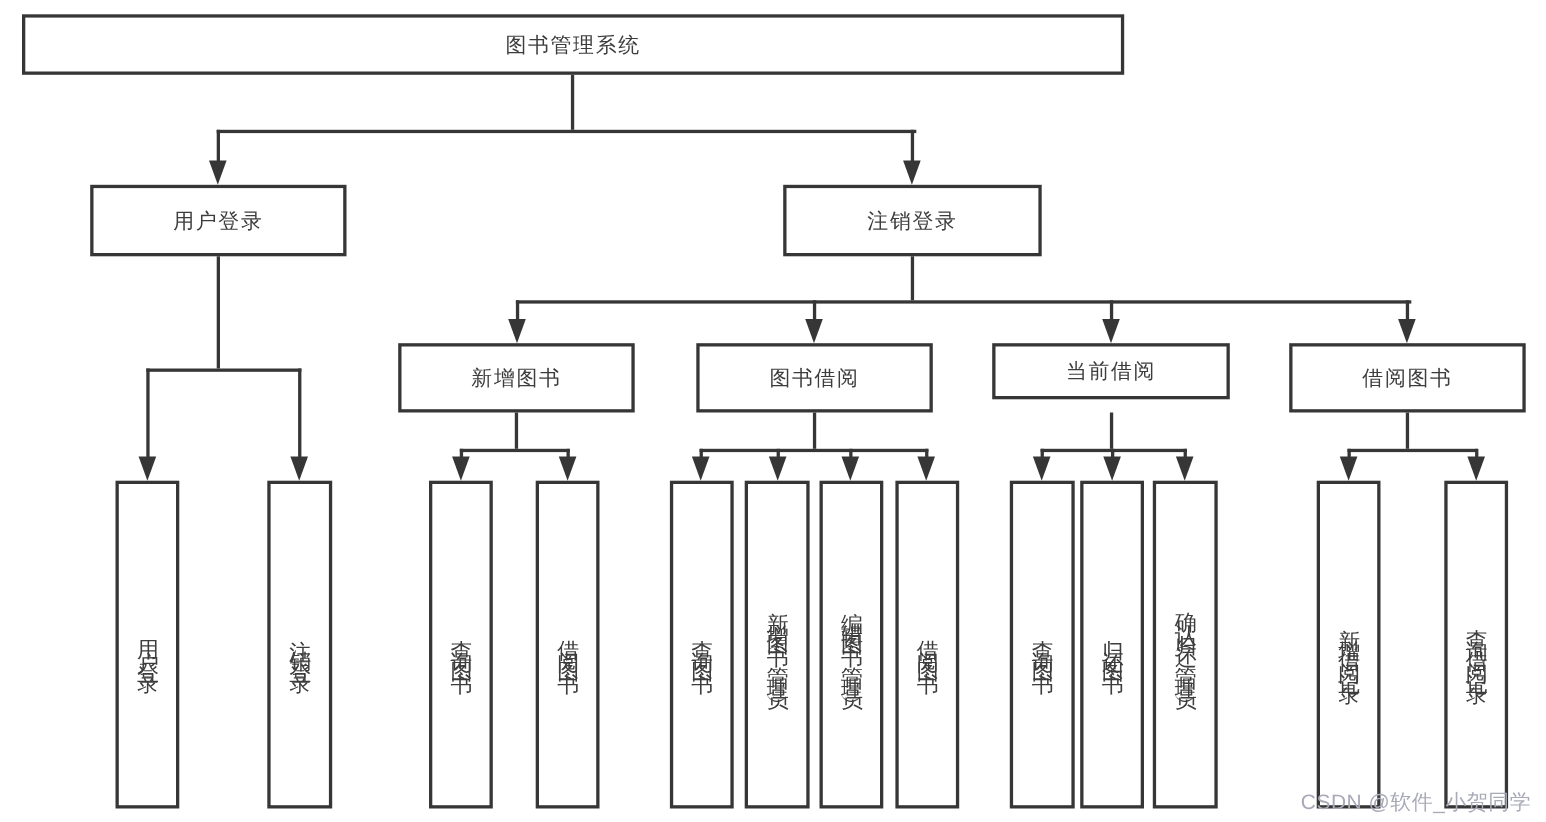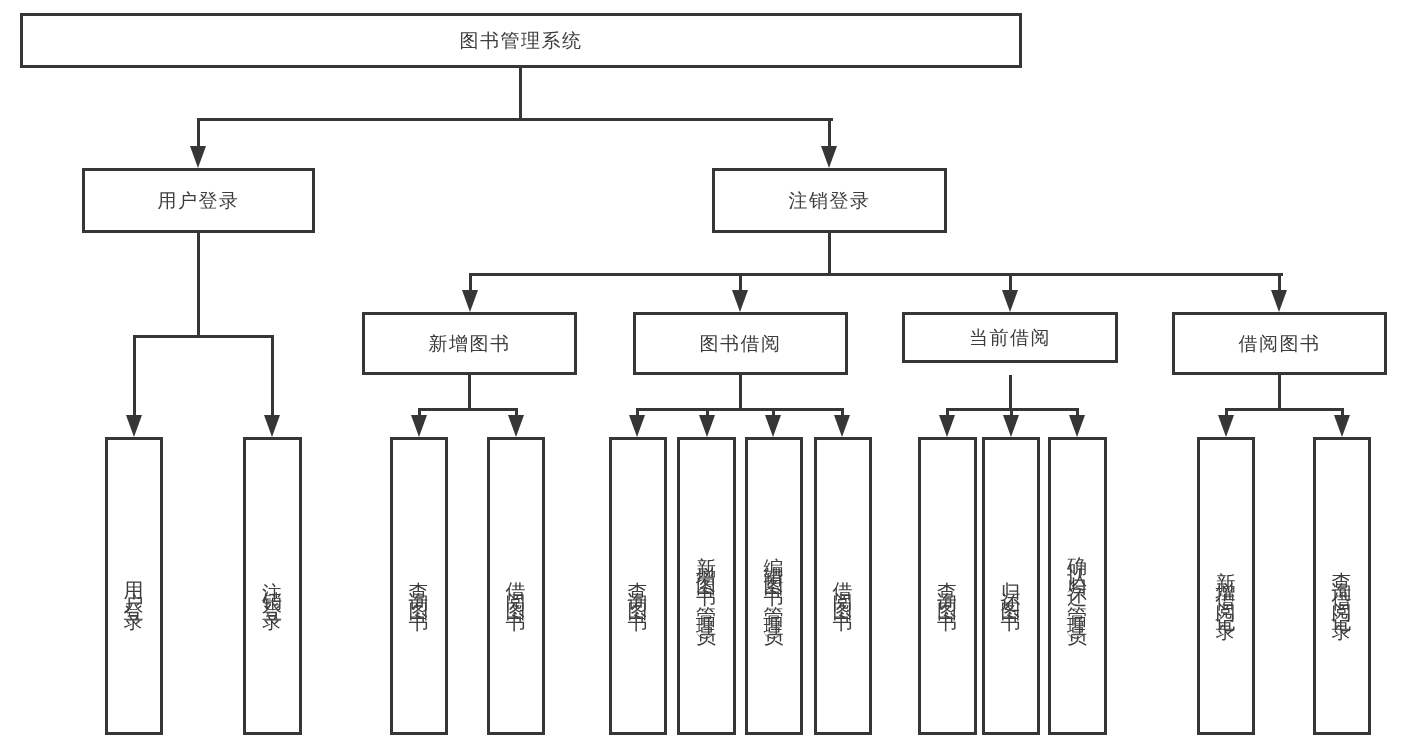--- a/index.html
+++ b/index.html
@@ -205,14 +205,15 @@
   <i class="ln" style="left:1076px; top:408px; width:3px;   height:12px;"></i>
   <i class="ah" style="left:1069px; top:415px;"></i>
 
   <i class="ln" style="left:1278px; top:375px; width:3px;   height:33px;"></i>
   <i class="ln" style="left:1225px; top:408px; width:118px; height:3px;"></i>
   <i class="ln" style="left:1225px; top:408px; width:3px;   height:12px;"></i>
   <i class="ah" style="left:1218px; top:415px;"></i>
   <i class="ln" style="left:1341px; top:408px; width:3px;   height:12px;"></i>
   <i class="ah" style="left:1334px; top:415px;"></i>
 
+  <div class="watermark">CSDN @软件_小贺同学</div>
 
 </div>
 
 </body></html>

